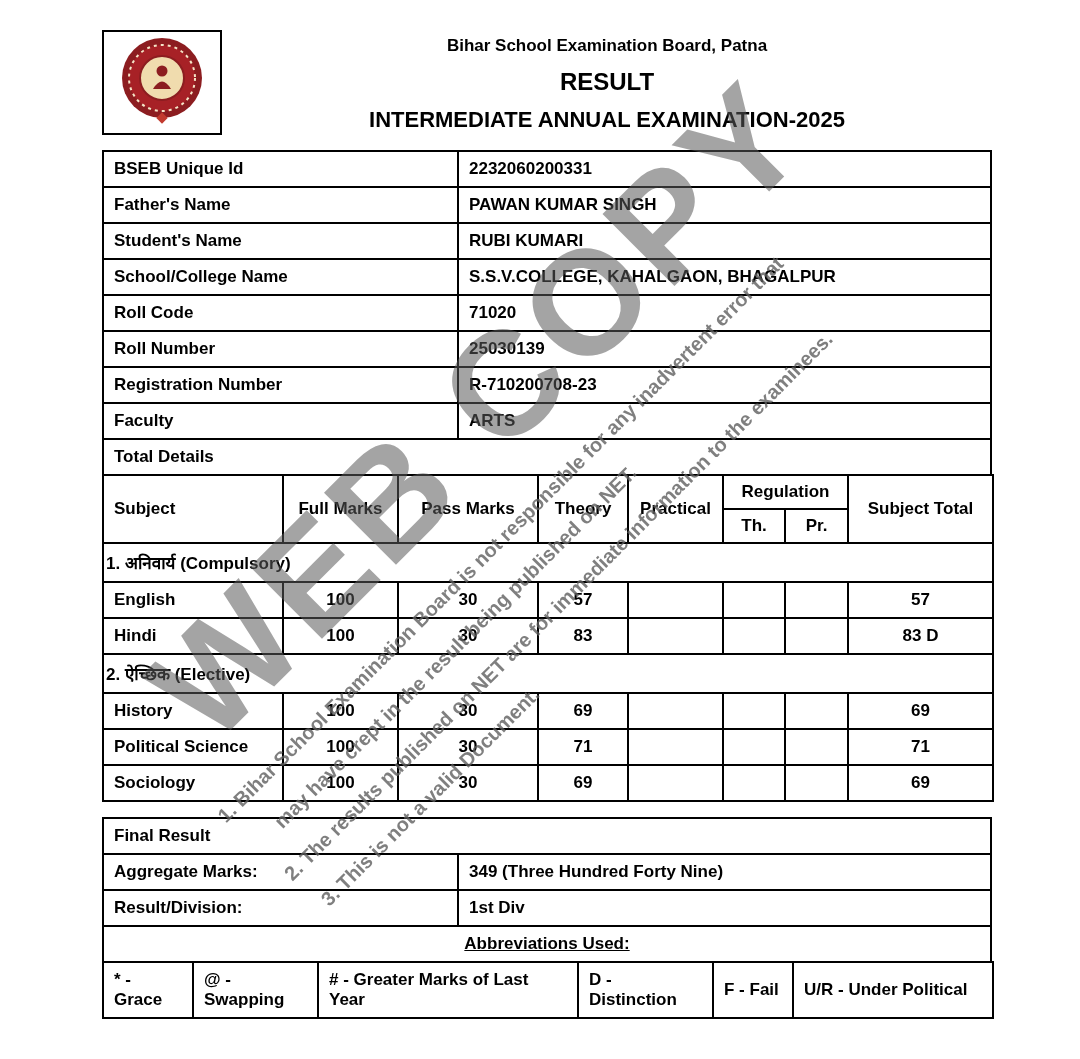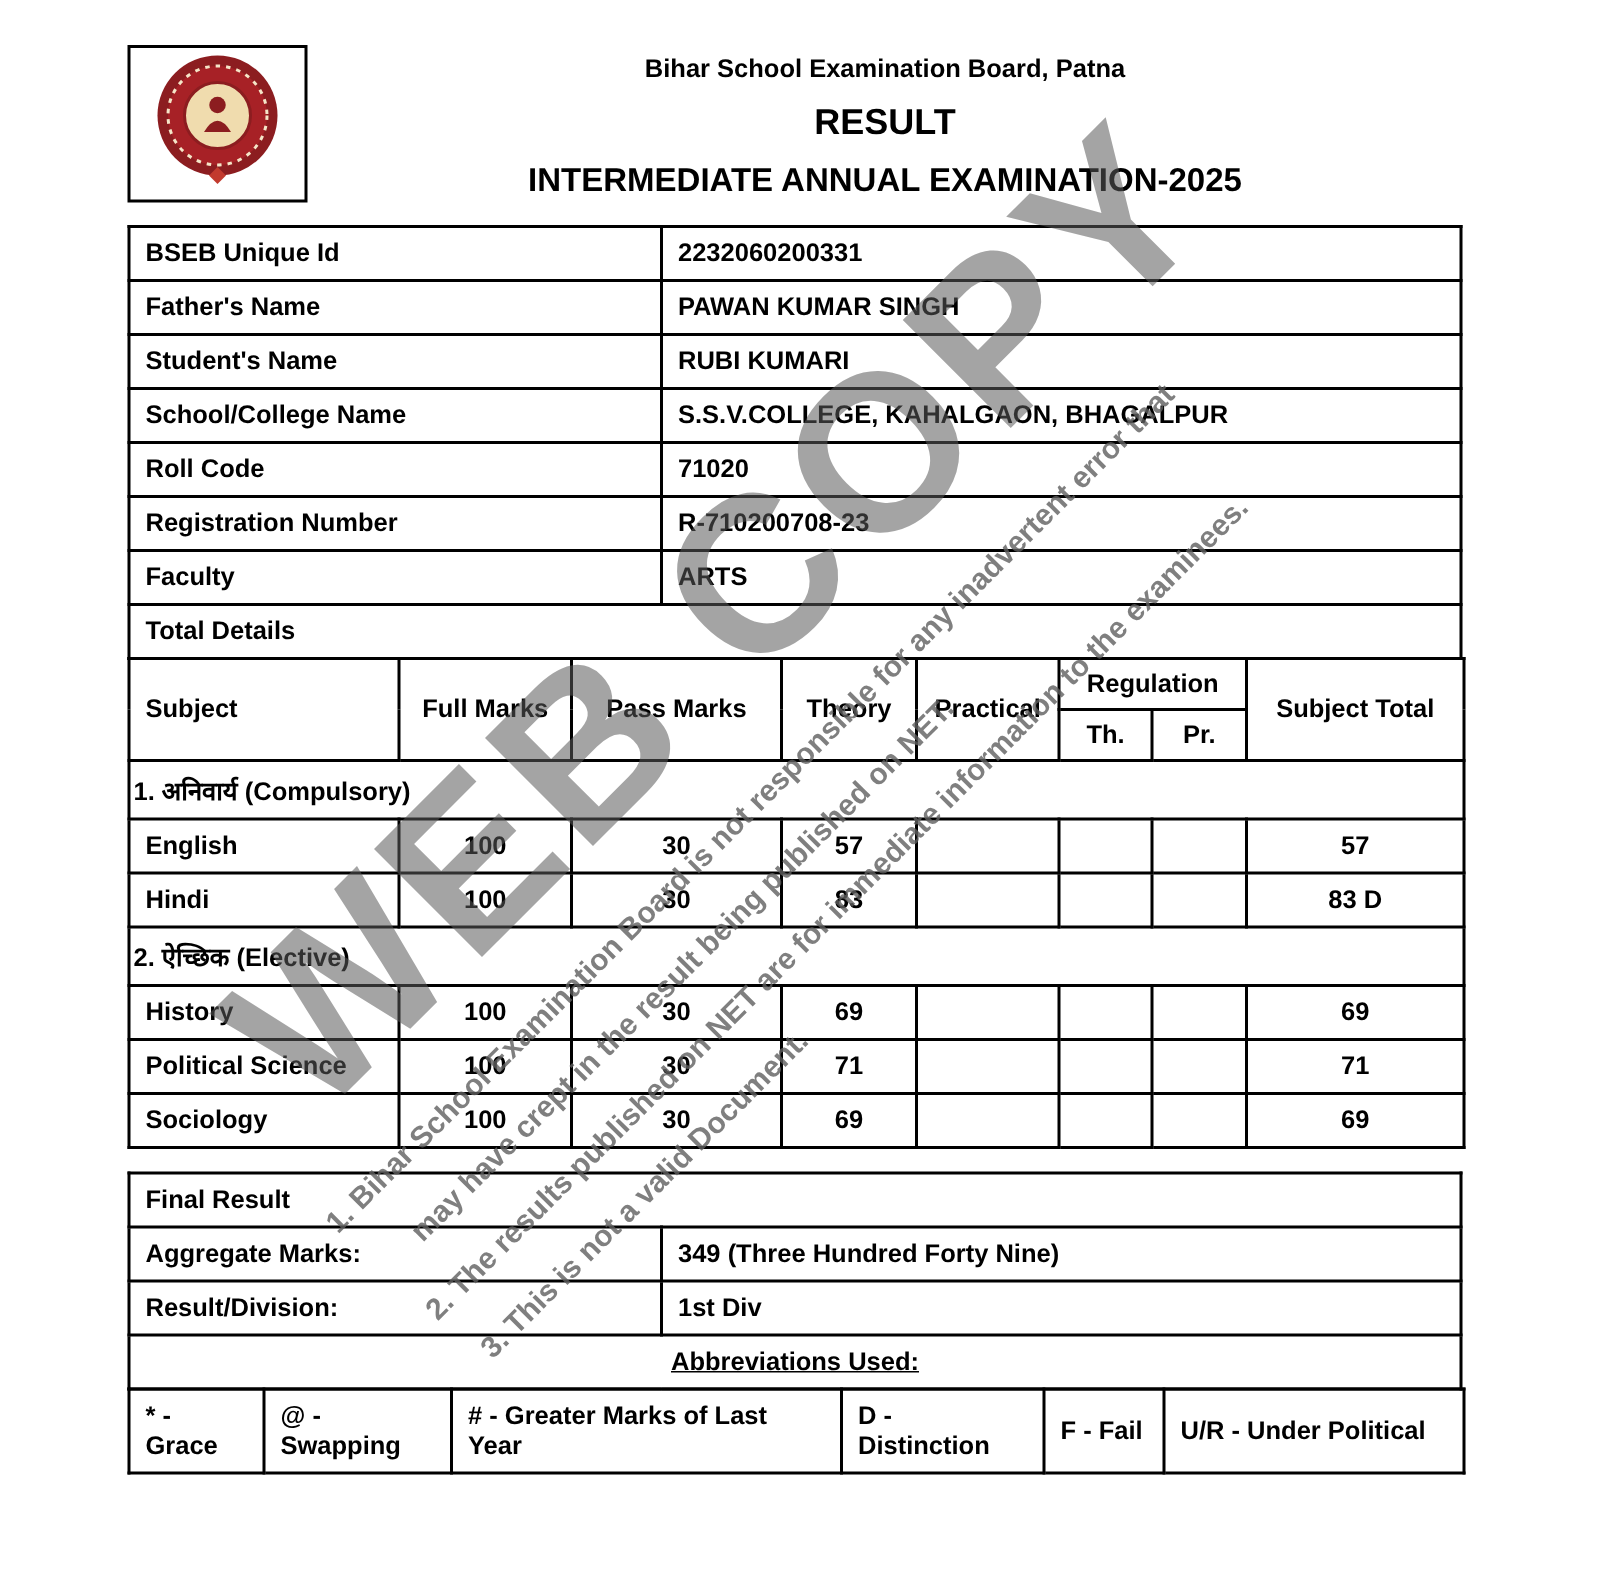--- a/index.html
+++ b/index.html
@@ -5,21 +5,21 @@
   * { box-sizing: border-box; margin: 0; padding: 0; }
   html, body { margin: 0; }
   body {
     width: 1080px; height: 1059px;
     position: relative; overflow: hidden;
     background: #ffffff;
     font-family: "Liberation Sans", sans-serif;
     font-weight: 700;
     color: #000;
   }
-  .content { position: absolute; left: 85px; top: 30px; width: 890px; }
+  .content { position: absolute; left: 102px; top: 30px; width: 890px; }
 
   
   .header { display: flex; height: 105px; margin-bottom: 15px; }
   .logo-box {
     width: 120px; height: 105px; border: 2px solid #000;
     display: flex; align-items: center; justify-content: center; flex: 0 0 auto;
     background: #fff;
   }
   .header-text {
     flex: 1; display: flex; flex-direction: column;
@@ -111,20 +111,24 @@
     </tr>
     <tr>
       <td>School/College Name</td>
       <td>S.S.V.COLLEGE, KAHALGAON, BHAGALPUR</td>
     </tr>
     <tr>
       <td>Roll Code</td>
       <td>71020</td>
     </tr>
     <tr>
+      <td>Roll Number</td>
+      <td>25030139</td>
+    </tr>
+    <tr>
       <td>Registration Number</td>
       <td>R-710200708-23</td>
     </tr>
     <tr>
       <td>Faculty</td>
       <td>ARTS</td>
     </tr>
     <tr>
       <td colspan="2">Total Details</td>
     </tr>

